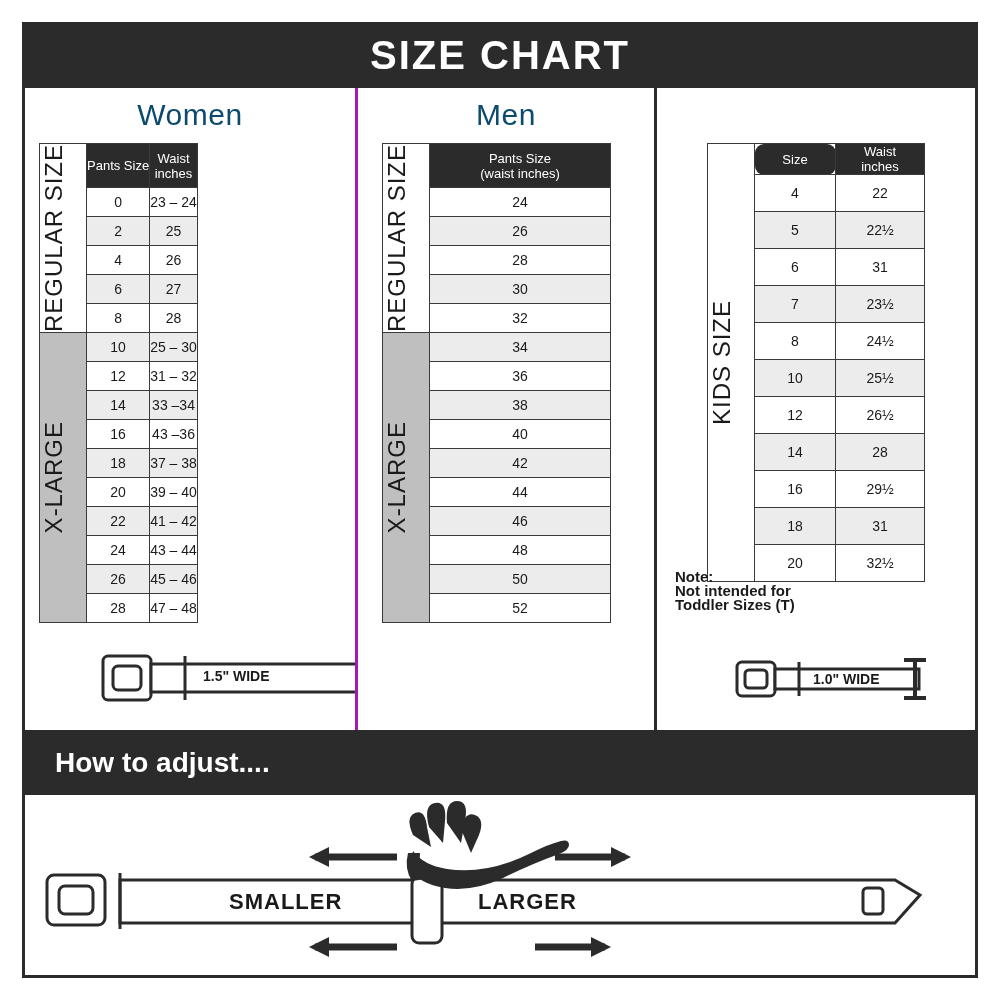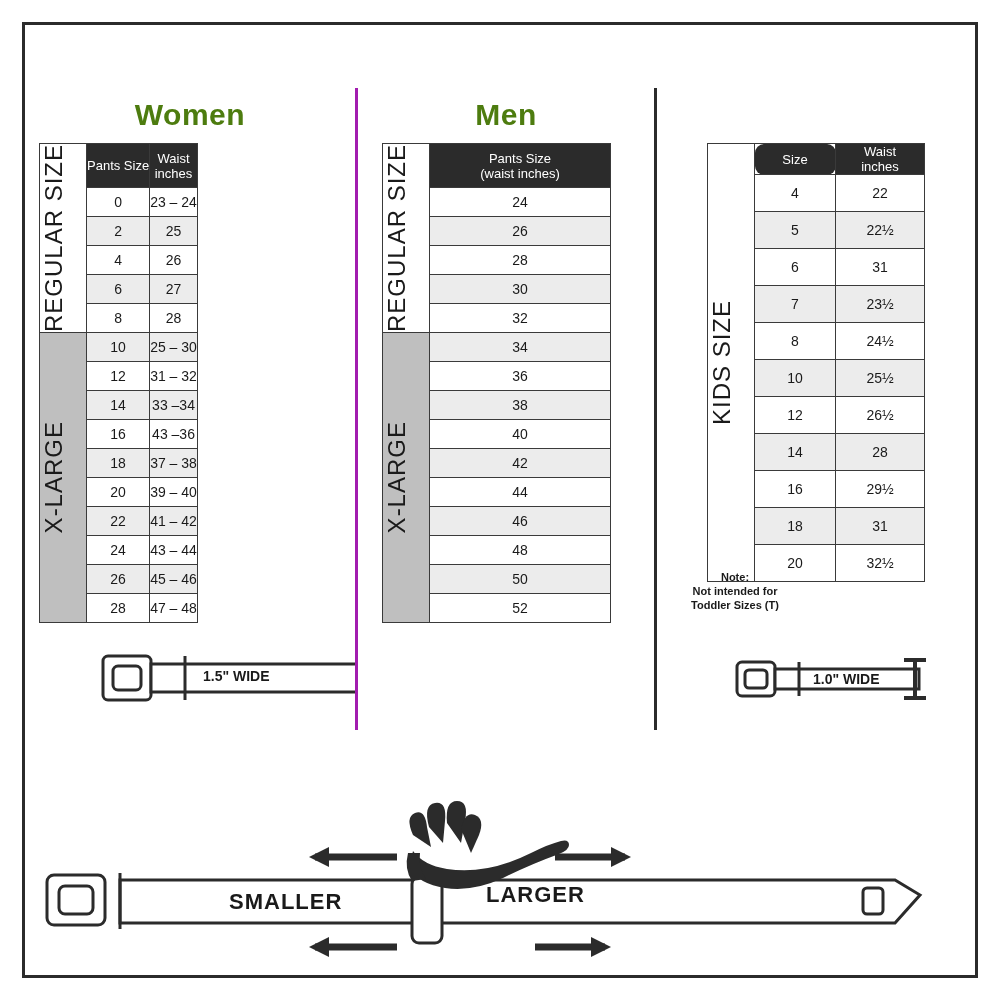--- a/index.html
+++ b/index.html
@@ -68,22 +68,22 @@
     height: 642px;
     box-sizing: border-box;
   }
   .col-women { left: 0px;   width: 330px; }
   .col-men   { left: 330px; width: 302px; border-left: 3px solid #a21caf; border-right: 3px solid #2b2b2b;}
   .col-kids  { left: 632px; width: 318px; }
 
   .col-heading {
     text-align: center;
     font-size: 30px;
-    font-weight: bold;
-    color: #4d7c0f;
+    font-weight: normal;
+    color: #0c4a6e;
     margin-top: 10px;
     letter-spacing: 0.5px;
   }
 
   
   .table-wrap {
     position: absolute;
   }
   .wrap-women { left: 14px; top: 55px; }
   .wrap-men   { left: 24px; top: 55px; }
@@ -167,33 +167,36 @@
     height: 180px;
     background: #ffffff;
   }
   .adj-label {
     font-size: 22px;
     font-weight: bold;
     letter-spacing: 1px;
   }
   .note {
     position: absolute;
-    font-size: 11px;
+    font-size: 15px;
     line-height: 14px;
     font-weight: bold;
-    text-align: center;
+    text-align: left;
   }
 </style>
 </head>
 <body>
 
 <div class="page">
 
   <div class="outer-frame"></div>
 
+  <div class="title-bar">
+    <div class="title-text">SIZE CHART</div>
+  </div>
 
   <div class="body-area">
 
     <div class="col col-women">
       <div class="col-heading">Women</div>
 
       <div class="table-wrap wrap-women">
         <table class="tbl">
           <tbody>
               <tr>
@@ -429,20 +432,23 @@
           <line x1="258" y1="22" x2="258" y2="60" stroke="#2b2b2b" stroke-width="4"></line>
           <line x1="247" y1="22" x2="269" y2="22" stroke="#2b2b2b" stroke-width="4"></line>
           <line x1="247" y1="60" x2="269" y2="60" stroke="#2b2b2b" stroke-width="4"></line>
         </svg>
         <div class="belt-label" style="position:absolute; left:156px; top:33px;">1.0" WIDE</div>
       </div>
     </div>
 
   </div>
 
+  <div class="howto-bar">
+    <div class="howto-text">How to adjust....</div>
+  </div>
 
   <div class="howto-area">
     <svg width="950" height="180" viewBox="0 0 950 180">
 
       <path d="M95 85 L870 85 L895 100 L870 128 L95 128 Z" fill="#ffffff" stroke="#2b2b2b" stroke-width="3"></path>
 
       <rect x="22" y="80" width="58" height="50" rx="7" fill="#fff" stroke="#2b2b2b" stroke-width="3"></rect>
       <rect x="34" y="91" width="34" height="28" rx="6" fill="#fff" stroke="#2b2b2b" stroke-width="3"></rect>
       <line x1="95" y1="78" x2="95" y2="134" stroke="#2b2b2b" stroke-width="3"></line>
 
@@ -462,16 +468,16 @@
       <line x1="530" y1="62" x2="600" y2="62" stroke="#2b2b2b" stroke-width="7"></line>
       <polygon points="606,62 586,52 586,72" fill="#2b2b2b"></polygon>
 
       <line x1="290" y1="152" x2="372" y2="152" stroke="#2b2b2b" stroke-width="7"></line>
       <polygon points="284,152 304,142 304,162" fill="#2b2b2b"></polygon>
       <line x1="510" y1="152" x2="580" y2="152" stroke="#2b2b2b" stroke-width="7"></line>
       <polygon points="586,152 566,142 566,162" fill="#2b2b2b"></polygon>
     </svg>
 
     <div class="adj-label" style="position:absolute; left:204px; top:94px;">SMALLER</div>
-    <div class="adj-label" style="position:absolute; left:453px; top:87px;margin-left:8px;">LARGER</div>
+    <div class="adj-label" style="position:absolute; left:453px; top:94px;">LARGER</div>
   </div>
 
 </div>
 
 </body></html>

